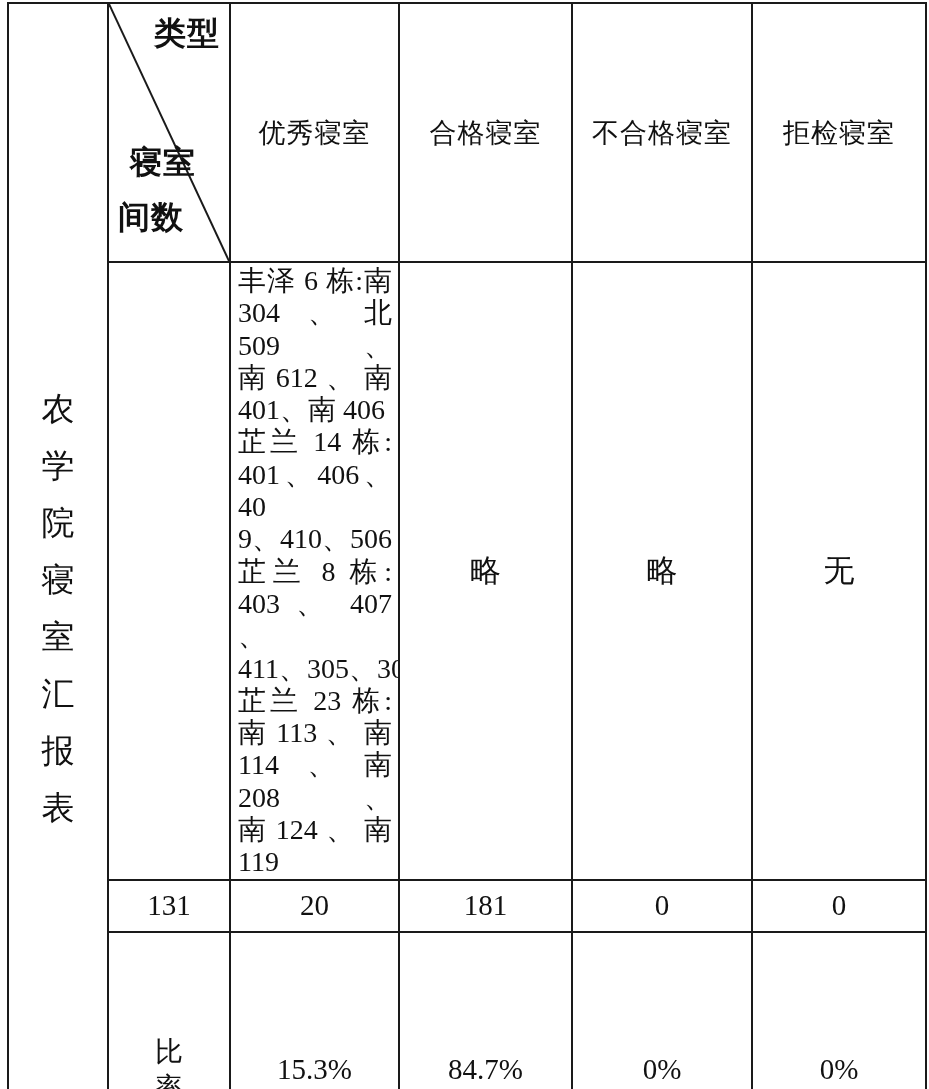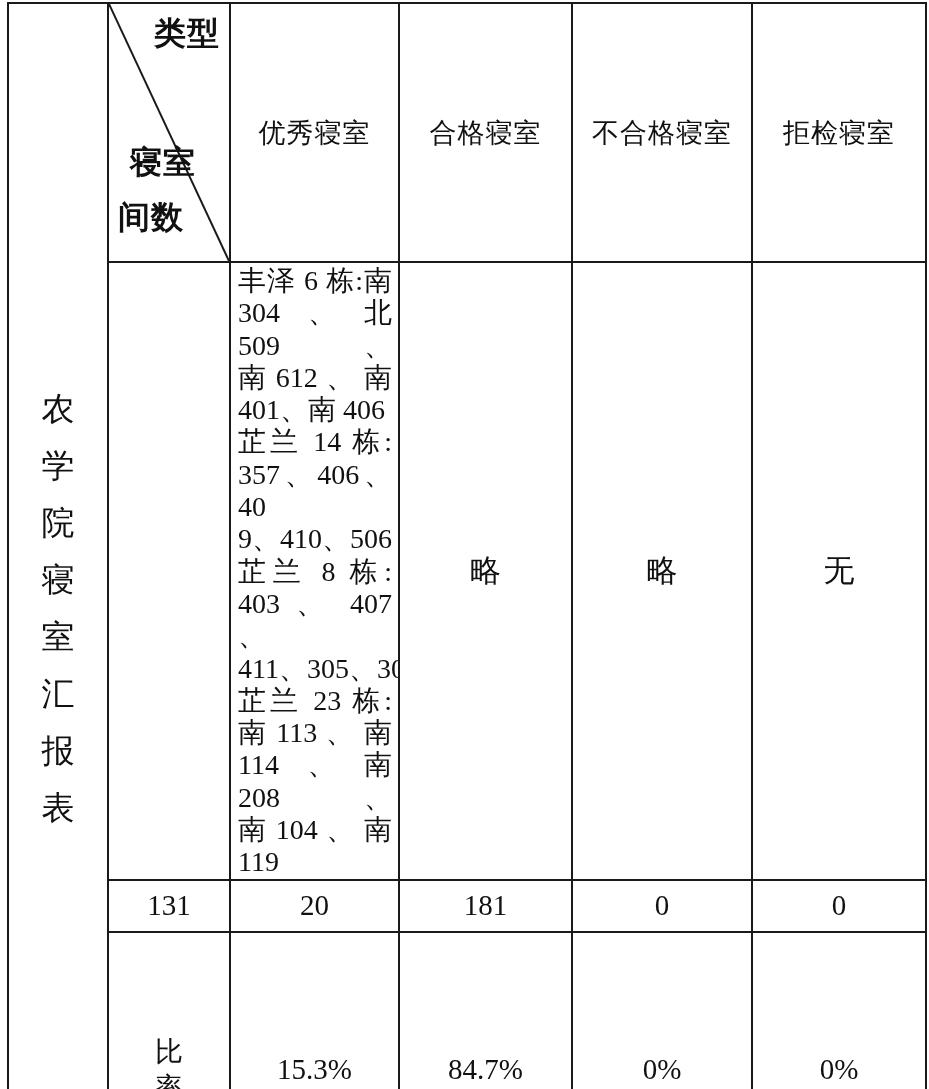--- a/index.html
+++ b/index.html
@@ -131,29 +131,29 @@
       <td class="c-head">拒检寝室</td>
     </tr>
     <tr class="r-detail">
       <td></td>
       <td class="c-longtext">
         <div class="tl stretch">丰泽 6 栋:南</div>
         <div class="tl stretch">304、北 509、</div>
         <div class="tl stretch">南 612 、 南</div>
         <div class="tl">401、南 406</div>
         <div class="tl stretch">芷兰 14 栋:</div>
-        <div class="tl stretch">357、406、40</div>
+        <div class="tl stretch">401、406、40</div>
         <div class="tl">9、410、506</div>
         <div class="tl stretch">芷兰 8 栋:</div>
         <div class="tl stretch">403 、 407 、</div>
         <div class="tl">411、305、309</div>
         <div class="tl stretch">芷兰 23 栋:</div>
         <div class="tl stretch">南 113 、 南</div>
         <div class="tl stretch">114、南 208、</div>
-        <div class="tl stretch">南 104 、 南</div>
+        <div class="tl stretch">南 124 、 南</div>
         <div class="tl">119</div>
       </td>
       <td class="c-note">略</td>
       <td class="c-note">略</td>
       <td class="c-note">无</td>
     </tr>
     <tr class="r-counts">
       <td class="c-count">131</td>
       <td class="c-count">20</td>
       <td class="c-count">181</td>

